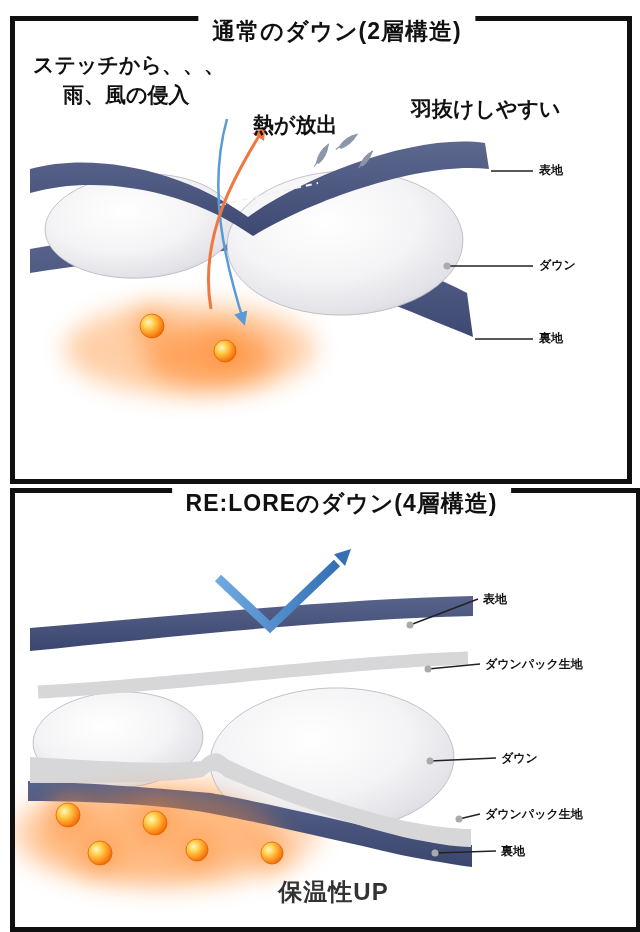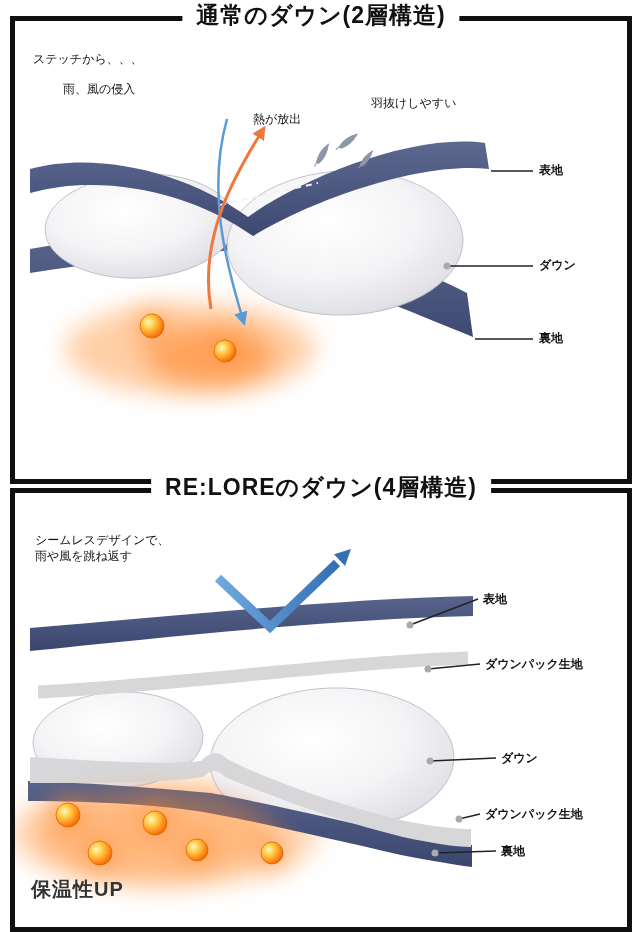--- a/index.html
+++ b/index.html
@@ -1,28 +1,28 @@
 <!DOCTYPE html>
 <html><head>
 <meta charset="utf-8">
 <style>
   html,body{margin:0;padding:0;background:#fff;}
   .page{position:relative;width:640px;height:932px;background:#fff;overflow:hidden;
         font-family:"Liberation Sans","DejaVu Sans",sans-serif;color:#111;}
   .panel{position:absolute;border:5px solid #101010;background:#fff;}
   .panel-top{left:10px;top:16px;width:612px;height:458px;}
-  .panel-bottom{left:10px;top:488px;width:612px;height:434px;}
+  .panel-bottom{left:10px;top:488px;width:612px;height:434px;padding-left:9px;}
   .panel-title{position:absolute;top:-21px;left:50%;transform:translateX(-50%);
-        margin:0;background:#fff;padding:0 14px;font-size:23px;font-weight:700;
+        margin:16px;background:#fff;padding:0 14px;font-size:23px;font-weight:700;
         white-space:nowrap;letter-spacing:1px;}
   .fig{position:absolute;left:0;top:0;}
-  .ann{position:absolute;font-size:12px;font-weight:400;white-space:nowrap;color:#111;}
+  .ann{position:absolute;font-size:21px;font-weight:700;white-space:nowrap;color:#111;}
   .lbl{position:absolute;font-size:12px;font-weight:700;white-space:nowrap;color:#111;}
-  .footer-note{position:absolute;left:0;right:0;top:383px;
-        font-size:20px;font-weight:700;color:#333;letter-spacing:1px;margin-left:16px;}
+  .footer-note{position:absolute;left:0;right:0;text-align:center;top:383px;
+        font-size:24px;font-weight:700;color:#333;letter-spacing:1px;margin-left:16px;}
   .seamless div{line-height:1.32;}
 </style>
 </head>
 <body>
 
 <div class="page">
 
   <section class="panel panel-top">
     <h2 class="panel-title">通常のダウン(2層構造)</h2>
 
@@ -99,21 +99,21 @@
         <line x1="476" y1="150" x2="518" y2="150"></line>
         <line x1="432" y1="245" x2="518" y2="245"></line>
         <line x1="460" y1="318" x2="518" y2="318"></line>
       </g>
       <circle cx="432" cy="245" r="3.5" fill="#aaa"></circle>
     </svg>
 
     <div class="ann" style="left:18px;top:30px">ステッチから、、、</div>
     <div class="ann" style="left:48px;top:60px">雨、風の侵入</div>
     <div class="ann" style="left:238px;top:90px">熱が放出</div>
-    <div class="ann" style="left:356px;top:74px">羽抜けしやすい</div>
+    <div class="ann" style="left:396px;top:74px">羽抜けしやすい</div>
 
     <div class="lbl" style="left:524px;top:141px">表地</div>
     <div class="lbl" style="left:524px;top:236px">ダウン</div>
     <div class="lbl" style="left:524px;top:309px">裏地</div>
   </section>
 
   <section class="panel panel-bottom">
     <h2 class="panel-title">RE:LOREのダウン(4層構造)</h2>
 
     <svg class="fig" width="602" height="424" viewBox="0 0 602 424">
@@ -184,24 +184,20 @@
       </g>
       <g fill="#aaa">
         <circle cx="395" cy="132" r="3.5"></circle>
         <circle cx="413" cy="176" r="3.5"></circle>
         <circle cx="415" cy="268" r="3.5"></circle>
         <circle cx="444" cy="326" r="3.5"></circle>
         <circle cx="420" cy="360" r="3.5"></circle>
       </g>
     </svg>
 
-    <div class="ann seamless" style="left:20px;top:40px">
-      <div>シームレスデザインで、</div>
-      <div>雨や風を跳ね返す</div>
-    </div>
 
     <div class="lbl" style="left:468px;top:98px">表地</div>
     <div class="lbl" style="left:470px;top:163px">ダウンパック生地</div>
     <div class="lbl" style="left:486px;top:257px">ダウン</div>
     <div class="lbl" style="left:470px;top:313px">ダウンパック生地</div>
     <div class="lbl" style="left:486px;top:350px">裏地</div>
 
     <div class="footer-note">保温性UP</div>
   </section>
 

